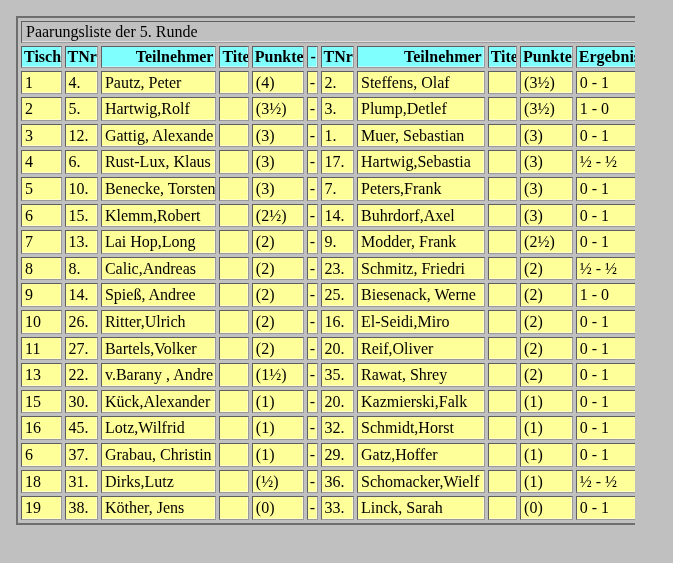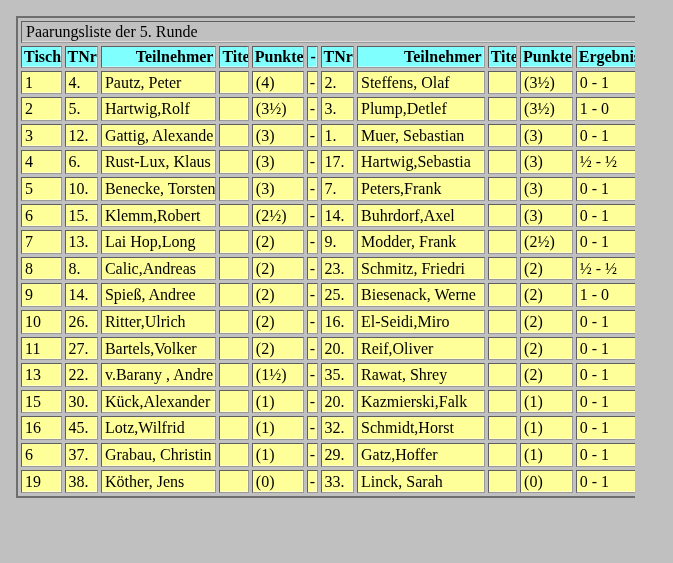--- a/index.html
+++ b/index.html
@@ -313,20 +313,34 @@
           <td class="data">(1)</td>
           <td class="data sep">-</td>
           <td class="data">29.</td>
           <td class="data">Gatz,Hoffer</td>
           <td class="data"></td>
           <td class="data">(1)</td>
           <td class="data">0 - 1</td>
           <td class="data"></td>
         </tr>
         <tr>
+          <td class="data">18</td>
+          <td class="data">31.</td>
+          <td class="data">Dirks,Lutz</td>
+          <td class="data"></td>
+          <td class="data">(½)</td>
+          <td class="data sep">-</td>
+          <td class="data">36.</td>
+          <td class="data">Schomacker,Wielf</td>
+          <td class="data"></td>
+          <td class="data">(1)</td>
+          <td class="data">½ - ½</td>
+          <td class="data"></td>
+        </tr>
+        <tr>
           <td class="data">19</td>
           <td class="data">38.</td>
           <td class="data">Köther, Jens</td>
           <td class="data"></td>
           <td class="data">(0)</td>
           <td class="data sep">-</td>
           <td class="data">33.</td>
           <td class="data">Linck, Sarah</td>
           <td class="data"></td>
           <td class="data">(0)</td>

